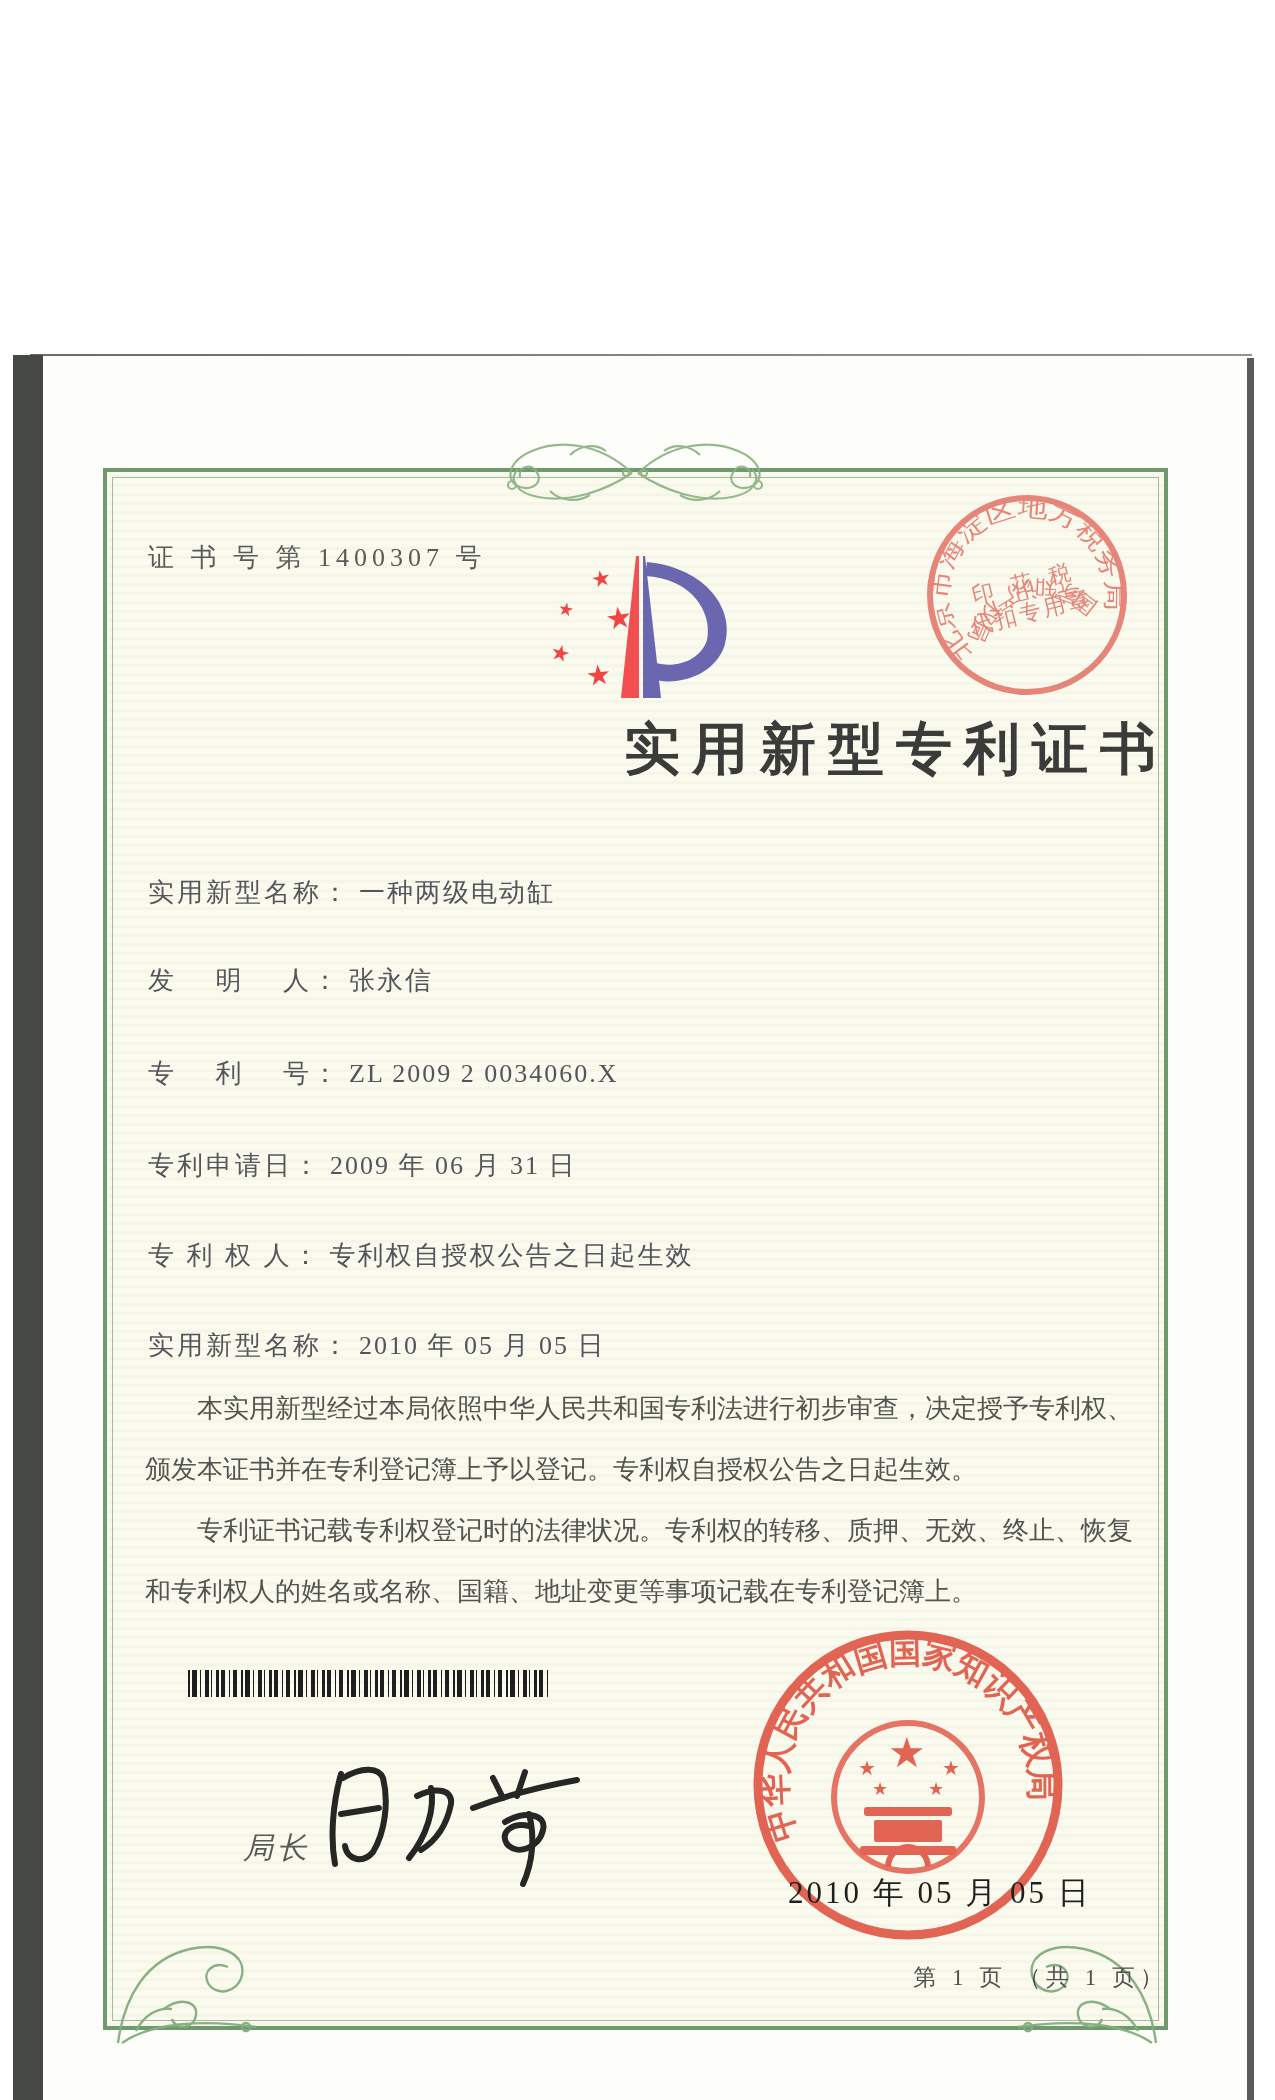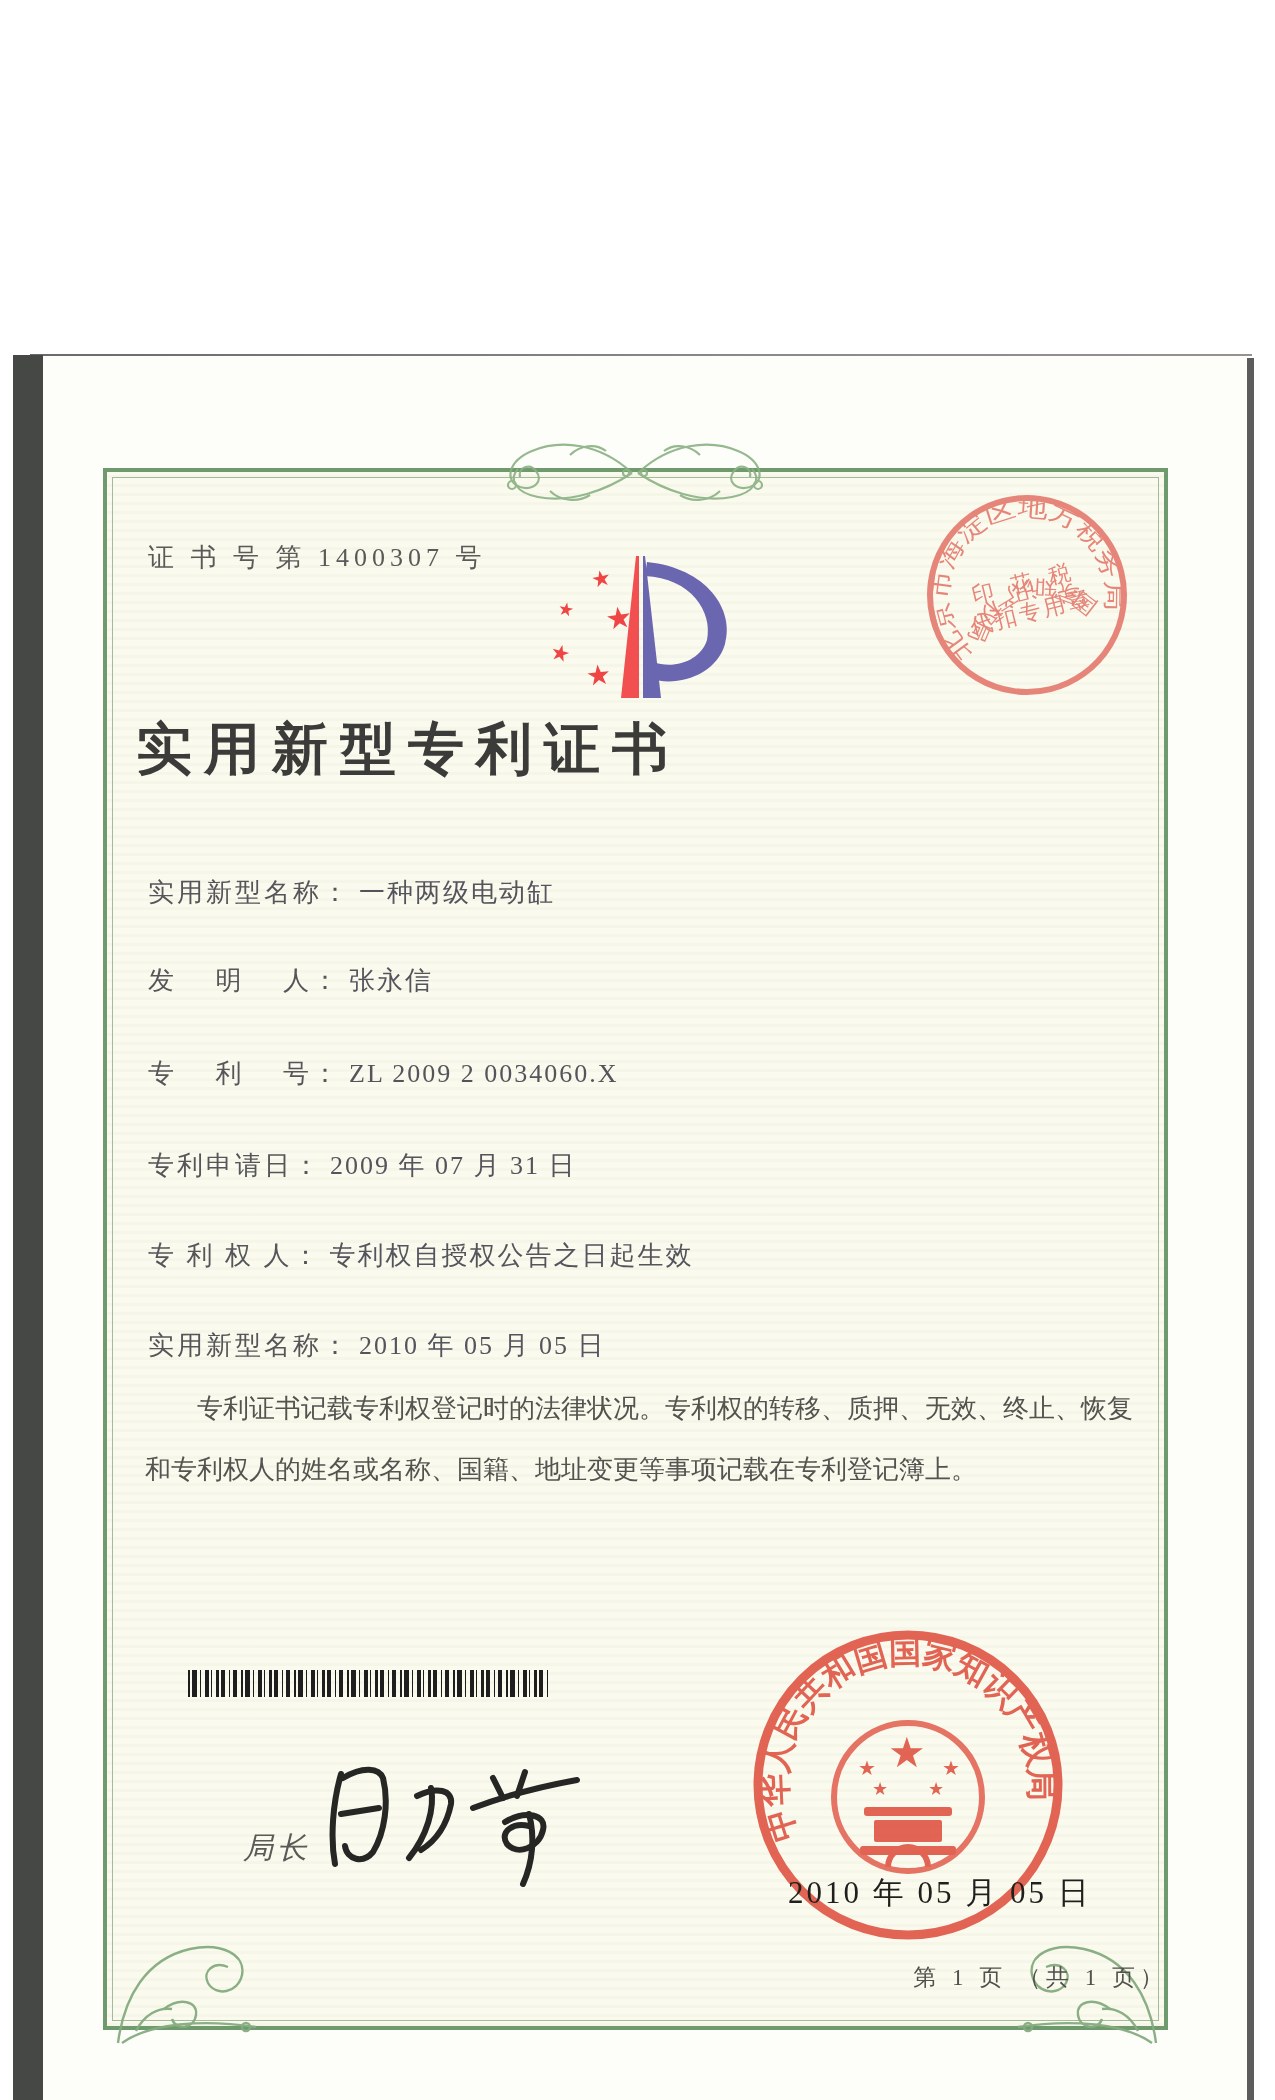--- a/index.html
+++ b/index.html
@@ -22,22 +22,22 @@
       repeating-linear-gradient(0deg,rgba(170,195,150,0.07) 0 3px,rgba(255,255,255,0) 3px 9px),
       #fbfaee;
     box-sizing:border-box;}
   .frame-inner{position:absolute;left:5px;top:5px;right:5px;bottom:5px;
     border:1px solid #a3bb9c;pointer-events:none;}
   .ornament{position:absolute;pointer-events:none;}
   
   .cert-no{position:absolute;left:148px;top:540px;font-size:26px;color:#5a5a58;
     letter-spacing:5px;text-align:right;}
   .logo{position:absolute;left:535px;top:548px;}
-  .title{position:absolute;left:103px;top:712px;width:1065px;text-align:left;
-    font-size:56px;font-weight:600;color:#3b3b39;letter-spacing:12px;padding-left:33px;}
+  .title{position:absolute;left:103px;top:712px;width:1065px;text-align:right;
+    font-size:56px;font-weight:600;color:#3b3b39;letter-spacing:12px;}
   .field-row{position:absolute;left:148px;font-size:26px;color:#56565a;white-space:nowrap;}
   .field-row .lbl{letter-spacing:3px;}
   .field-row .val{letter-spacing:2px;margin-left:8px;color:#54545c;text-align:center;}
   .row-0{top:875px}.row-1{top:963px}.row-2{top:1056px}
   .row-3{top:1148px}.row-4{top:1238px}.row-5{top:1328px}
   .body-text{position:absolute;left:145px;top:1378px;width:988px;font-size:26px;
     line-height:61px;color:#53534f;text-align:justify;}
   .body-text p{margin:0;text-indent:2em;}
   
   .barcode{position:absolute;left:188px;top:1670px;width:362px;height:27px;
@@ -124,30 +124,31 @@
 <div class="field-row row-0">
   <span class="lbl">实用新型名称：</span><span class="val">一种两级电动缸</span>
 </div>
 <div class="field-row row-1">
   <span class="lbl">发　 明　 人：</span><span class="val">张永信</span>
 </div>
 <div class="field-row row-2">
   <span class="lbl">专　 利　 号：</span><span class="val">ZL 2009 2 0034060.X</span>
 </div>
 <div class="field-row row-3">
-  <span class="lbl">专利申请日：</span><span class="val">2009 年 07 月 31 日</span>
+  <span class="lbl">专利申请日：</span><span class="val">2009 年 06 月 31 日</span>
 </div>
 <div class="field-row row-4">
   <span class="lbl">专 利 权 人：</span><span class="val">专利权自授权公告之日起生效</span>
 </div>
 <div class="field-row row-5">
   <span class="lbl">实用新型名称：</span><span class="val">2010 年 05 月 05 日</span>
 </div>
 
 <div class="body-text">
+  <p>本实用新型经过本局依照中华人民共和国专利法进行初步审查，决定授予专利权、颁发本证书并在专利登记簿上予以登记。专利权自授权公告之日起生效。</p>
   <p>专利证书记载专利权登记时的法律状况。专利权的转移、质押、无效、终止、恢复和专利权人的姓名或名称、国籍、地址变更等事项记载在专利登记簿上。</p>
 </div>
 
 <div class="barcode"></div>
 
 <div class="director-label">局长</div>
 <svg class="signature" width="280" height="150" viewBox="0 0 280 150">
   <g stroke="#262624" stroke-width="6" fill="none" stroke-linecap="round" stroke-linejoin="round">
     <path d="M26,22 C18,50 15,85 20,112"></path>
     <path d="M28,26 C48,14 64,16 68,26 C74,50 70,80 58,100 C48,112 32,108 30,94"></path>

